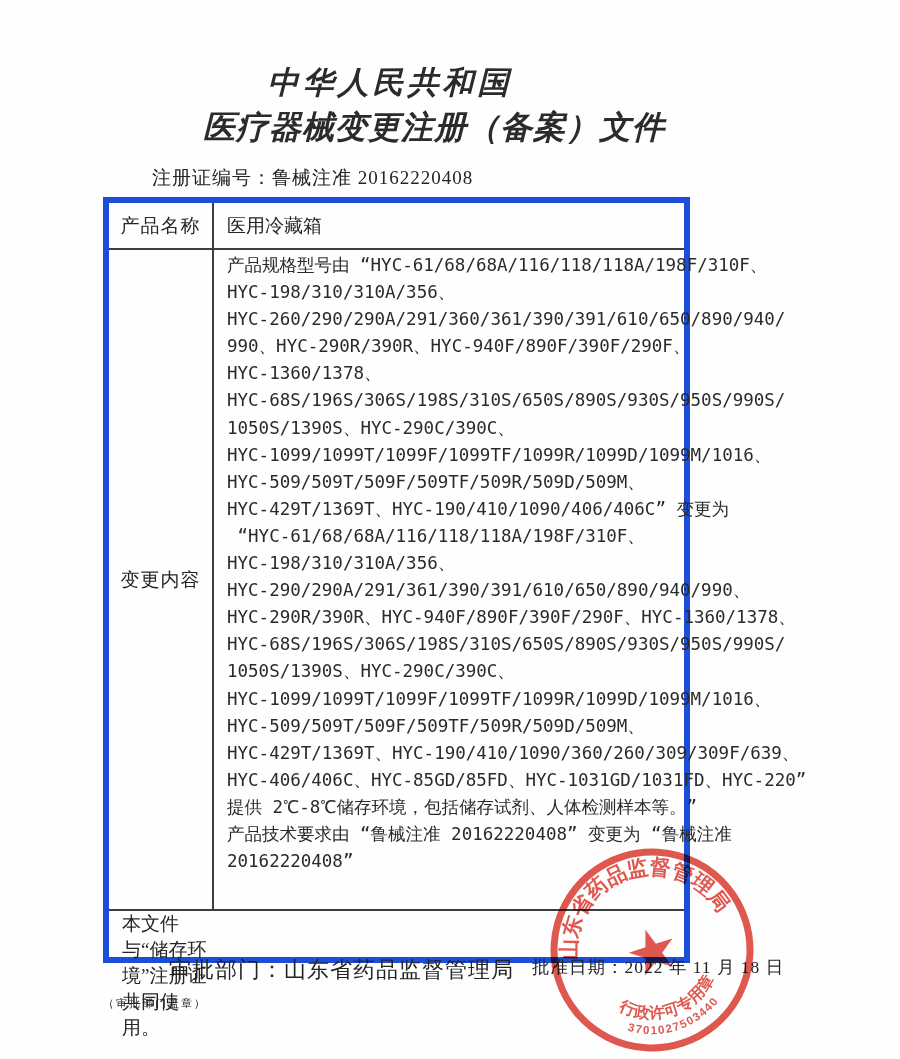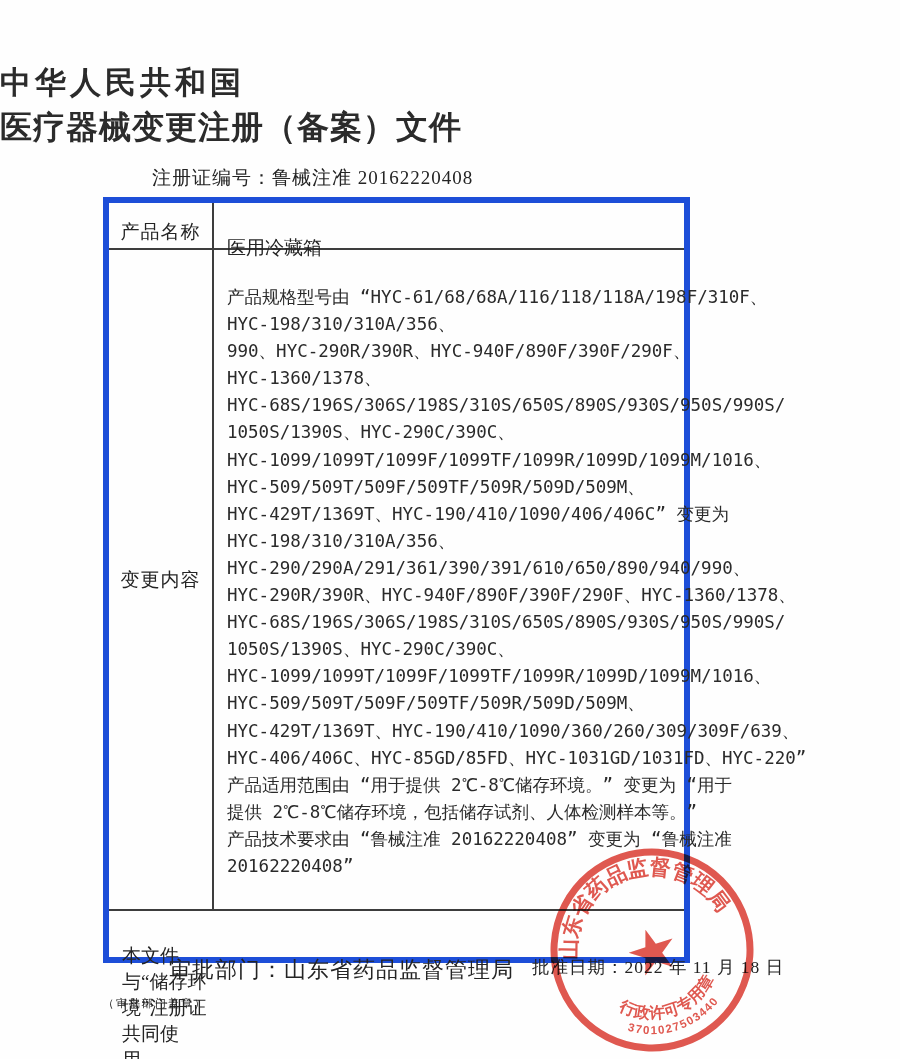--- a/index.html
+++ b/index.html
@@ -1,37 +1,37 @@
 <!DOCTYPE html>
 <html><head>
 <meta charset="utf-8">
 <style>
   html,body{margin:0;padding:0;background:#ffffff;}
   .page{
     position:relative;width:900px;height:1059px;background:#fefefe;
     font-family:"Liberation Serif",serif;color:#242424;overflow:hidden;
   }
   .doc-title{
-    position:absolute;left:0;width:780px;text-align:left;
-    font-family:"Liberation Sans",sans-serif;font-weight:bold;color:#2b2b2b;
+    position:absolute;left:0;width:780px;text-align:center;
+    font-family:"Liberation Sans",sans-serif;font-weight:bold;color:#2b2b2b;font-style:italic;
   }
   .doc-title.line1{top:62px;font-size:31px;letter-spacing:4px;}
-  .doc-title.line2{top:106px;font-size:32px;letter-spacing:1px;}
+  .doc-title.line2{top:106px;font-size:32px;letter-spacing:1px;padding-left:44px;}
   .reg-line{position:absolute;left:152px;top:165px;font-size:19px;letter-spacing:1px;}
   .doc-table{
     position:absolute;left:103px;top:197px;width:587px;
     border:6px solid #1d4ed8;box-sizing:border-box;background:transparent;
   }
   .t-row{display:grid;grid-template-columns:105px 1fr;border-bottom:2px solid #3d3d3d;}
   .t-row:last-child{border-bottom:none;}
   .cell-label{
     border-right:2px solid #3d3d3d;display:flex;align-items:center;justify-content:center;
     font-size:19px;letter-spacing:1px;
   }
-  .cell-content{display:flex;align-items:center;padding-left:13px;font-size:19px;margin-top:32px;}
+  .cell-content{display:flex;align-items:center;padding-left:13px;font-size:19px;}
   .row-1{height:45px;}
   .row-2{height:659px;}
   .row-3{height:46px;}
   .change-lines{
     display:block;padding:2px 6px 0 13px;align-items:flex-start;
   }
   .content-line{
     font-family:"DejaVu Sans Mono","Liberation Serif",serif;
     font-size:17.5px;line-height:27.1px;white-space:pre;color:#2a2a2a;
   }
@@ -56,37 +56,38 @@
   <div class="doc-table">
     <div class="t-row row-1">
       <div class="cell-label">产品名称</div>
       <div class="cell-content">医用冷藏箱</div>
     </div>
     <div class="t-row row-2">
       <div class="cell-label">变更内容</div>
       <div class="cell-content change-lines">
           <div class="content-line">产品规格型号由 “HYC-61/68/68A/116/118/118A/198F/310F、</div>
           <div class="content-line">HYC-198/310/310A/356、</div>
+          <div class="content-line">HYC-260/290/290A/291/360/361/390/391/610/650/890/940/</div>
           <div class="content-line">990、HYC-290R/390R、HYC-940F/890F/390F/290F、</div>
           <div class="content-line">HYC-1360/1378、</div>
           <div class="content-line">HYC-68S/196S/306S/198S/310S/650S/890S/930S/950S/990S/</div>
           <div class="content-line">1050S/1390S、HYC-290C/390C、</div>
           <div class="content-line">HYC-1099/1099T/1099F/1099TF/1099R/1099D/1099M/1016、</div>
           <div class="content-line">HYC-509/509T/509F/509TF/509R/509D/509M、</div>
           <div class="content-line">HYC-429T/1369T、HYC-190/410/1090/406/406C” 变更为</div>
+          <div class="content-line"> “HYC-61/68/68A/116/118/118A/198F/310F、</div>
           <div class="content-line">HYC-198/310/310A/356、</div>
           <div class="content-line">HYC-290/290A/291/361/390/391/610/650/890/940/990、</div>
           <div class="content-line">HYC-290R/390R、HYC-940F/890F/390F/290F、HYC-1360/1378、</div>
           <div class="content-line">HYC-68S/196S/306S/198S/310S/650S/890S/930S/950S/990S/</div>
           <div class="content-line">1050S/1390S、HYC-290C/390C、</div>
           <div class="content-line">HYC-1099/1099T/1099F/1099TF/1099R/1099D/1099M/1016、</div>
           <div class="content-line">HYC-509/509T/509F/509TF/509R/509D/509M、</div>
           <div class="content-line">HYC-429T/1369T、HYC-190/410/1090/360/260/309/309F/639、</div>
           <div class="content-line">HYC-406/406C、HYC-85GD/85FD、HYC-1031GD/1031FD、HYC-220”</div>
-          <div class="content-line">产品适用范围由 “用于提供 2℃-8℃储存环境。” 变更为 “用于</div>
           <div class="content-line">提供 2℃-8℃储存环境，包括储存试剂、人体检测样本等。”</div>
           <div class="content-line">产品技术要求由 “鲁械注准 20162220408” 变更为 “鲁械注准</div>
           <div class="content-line">20162220408”</div>
         </div>
     </div>
     <div class="t-row row-3">
       <div class="cell-content">本文件与“储存环境”注册证共同使用。</div>
     </div>
   </div>
 

